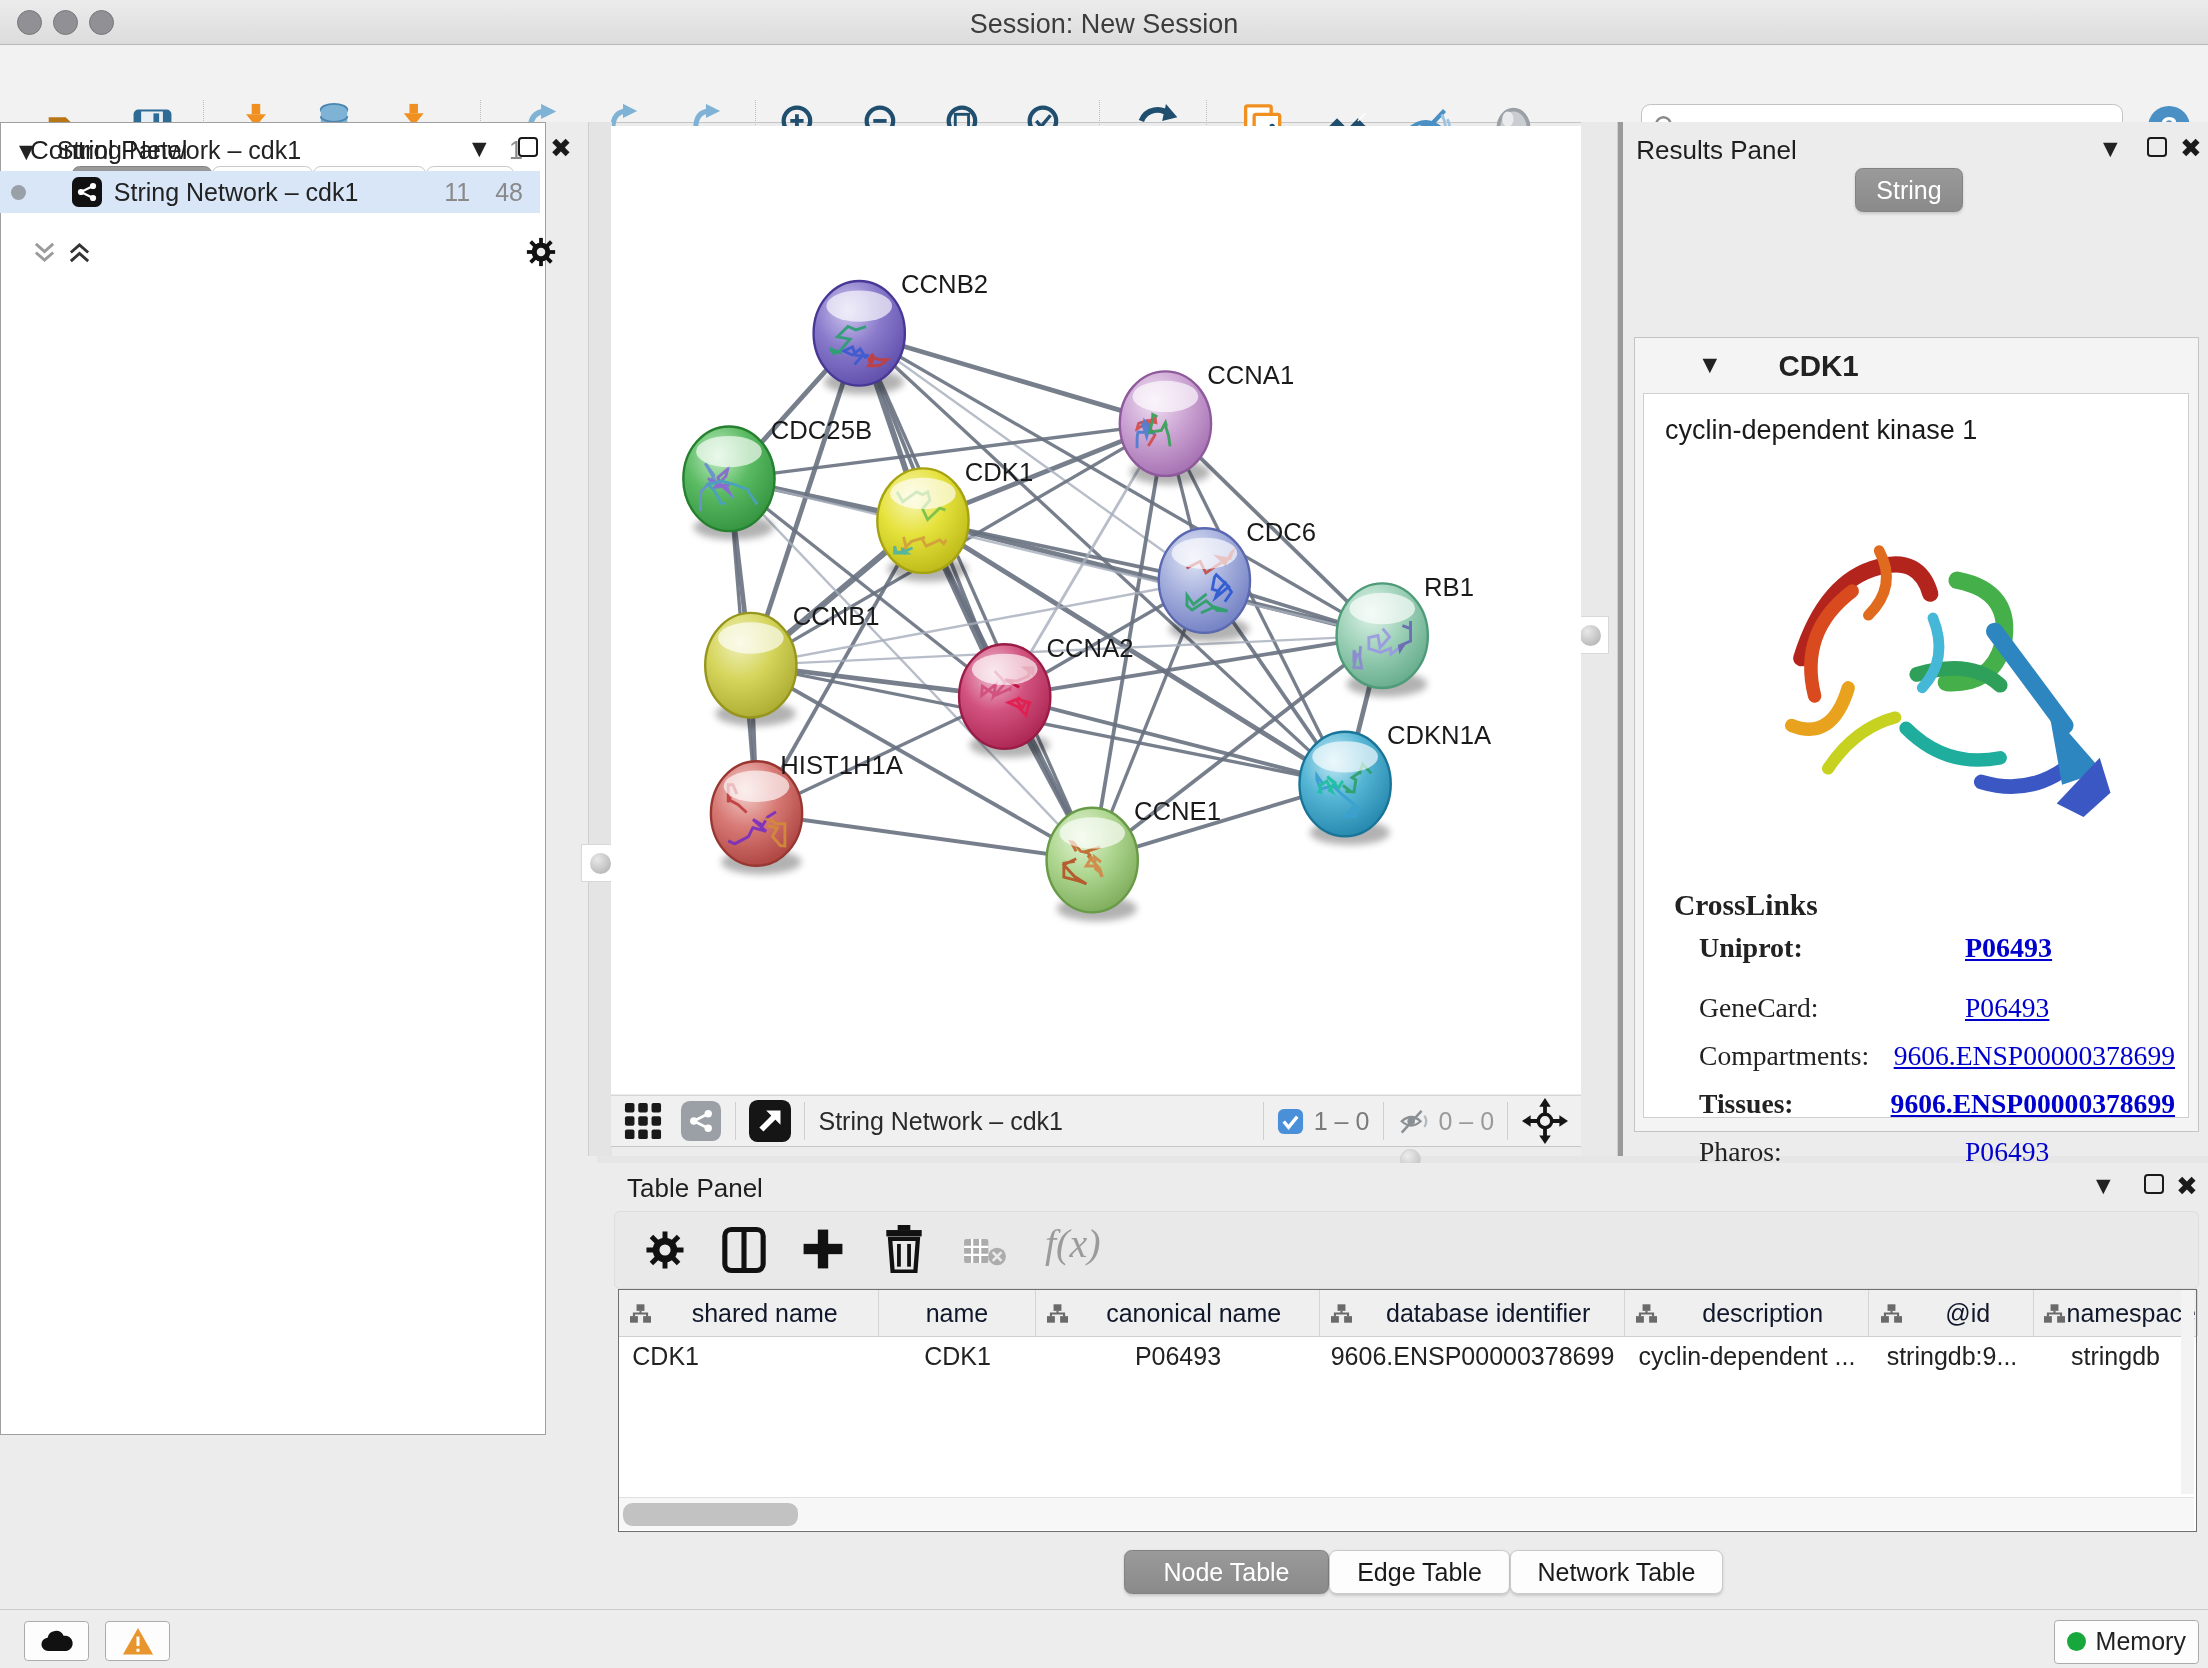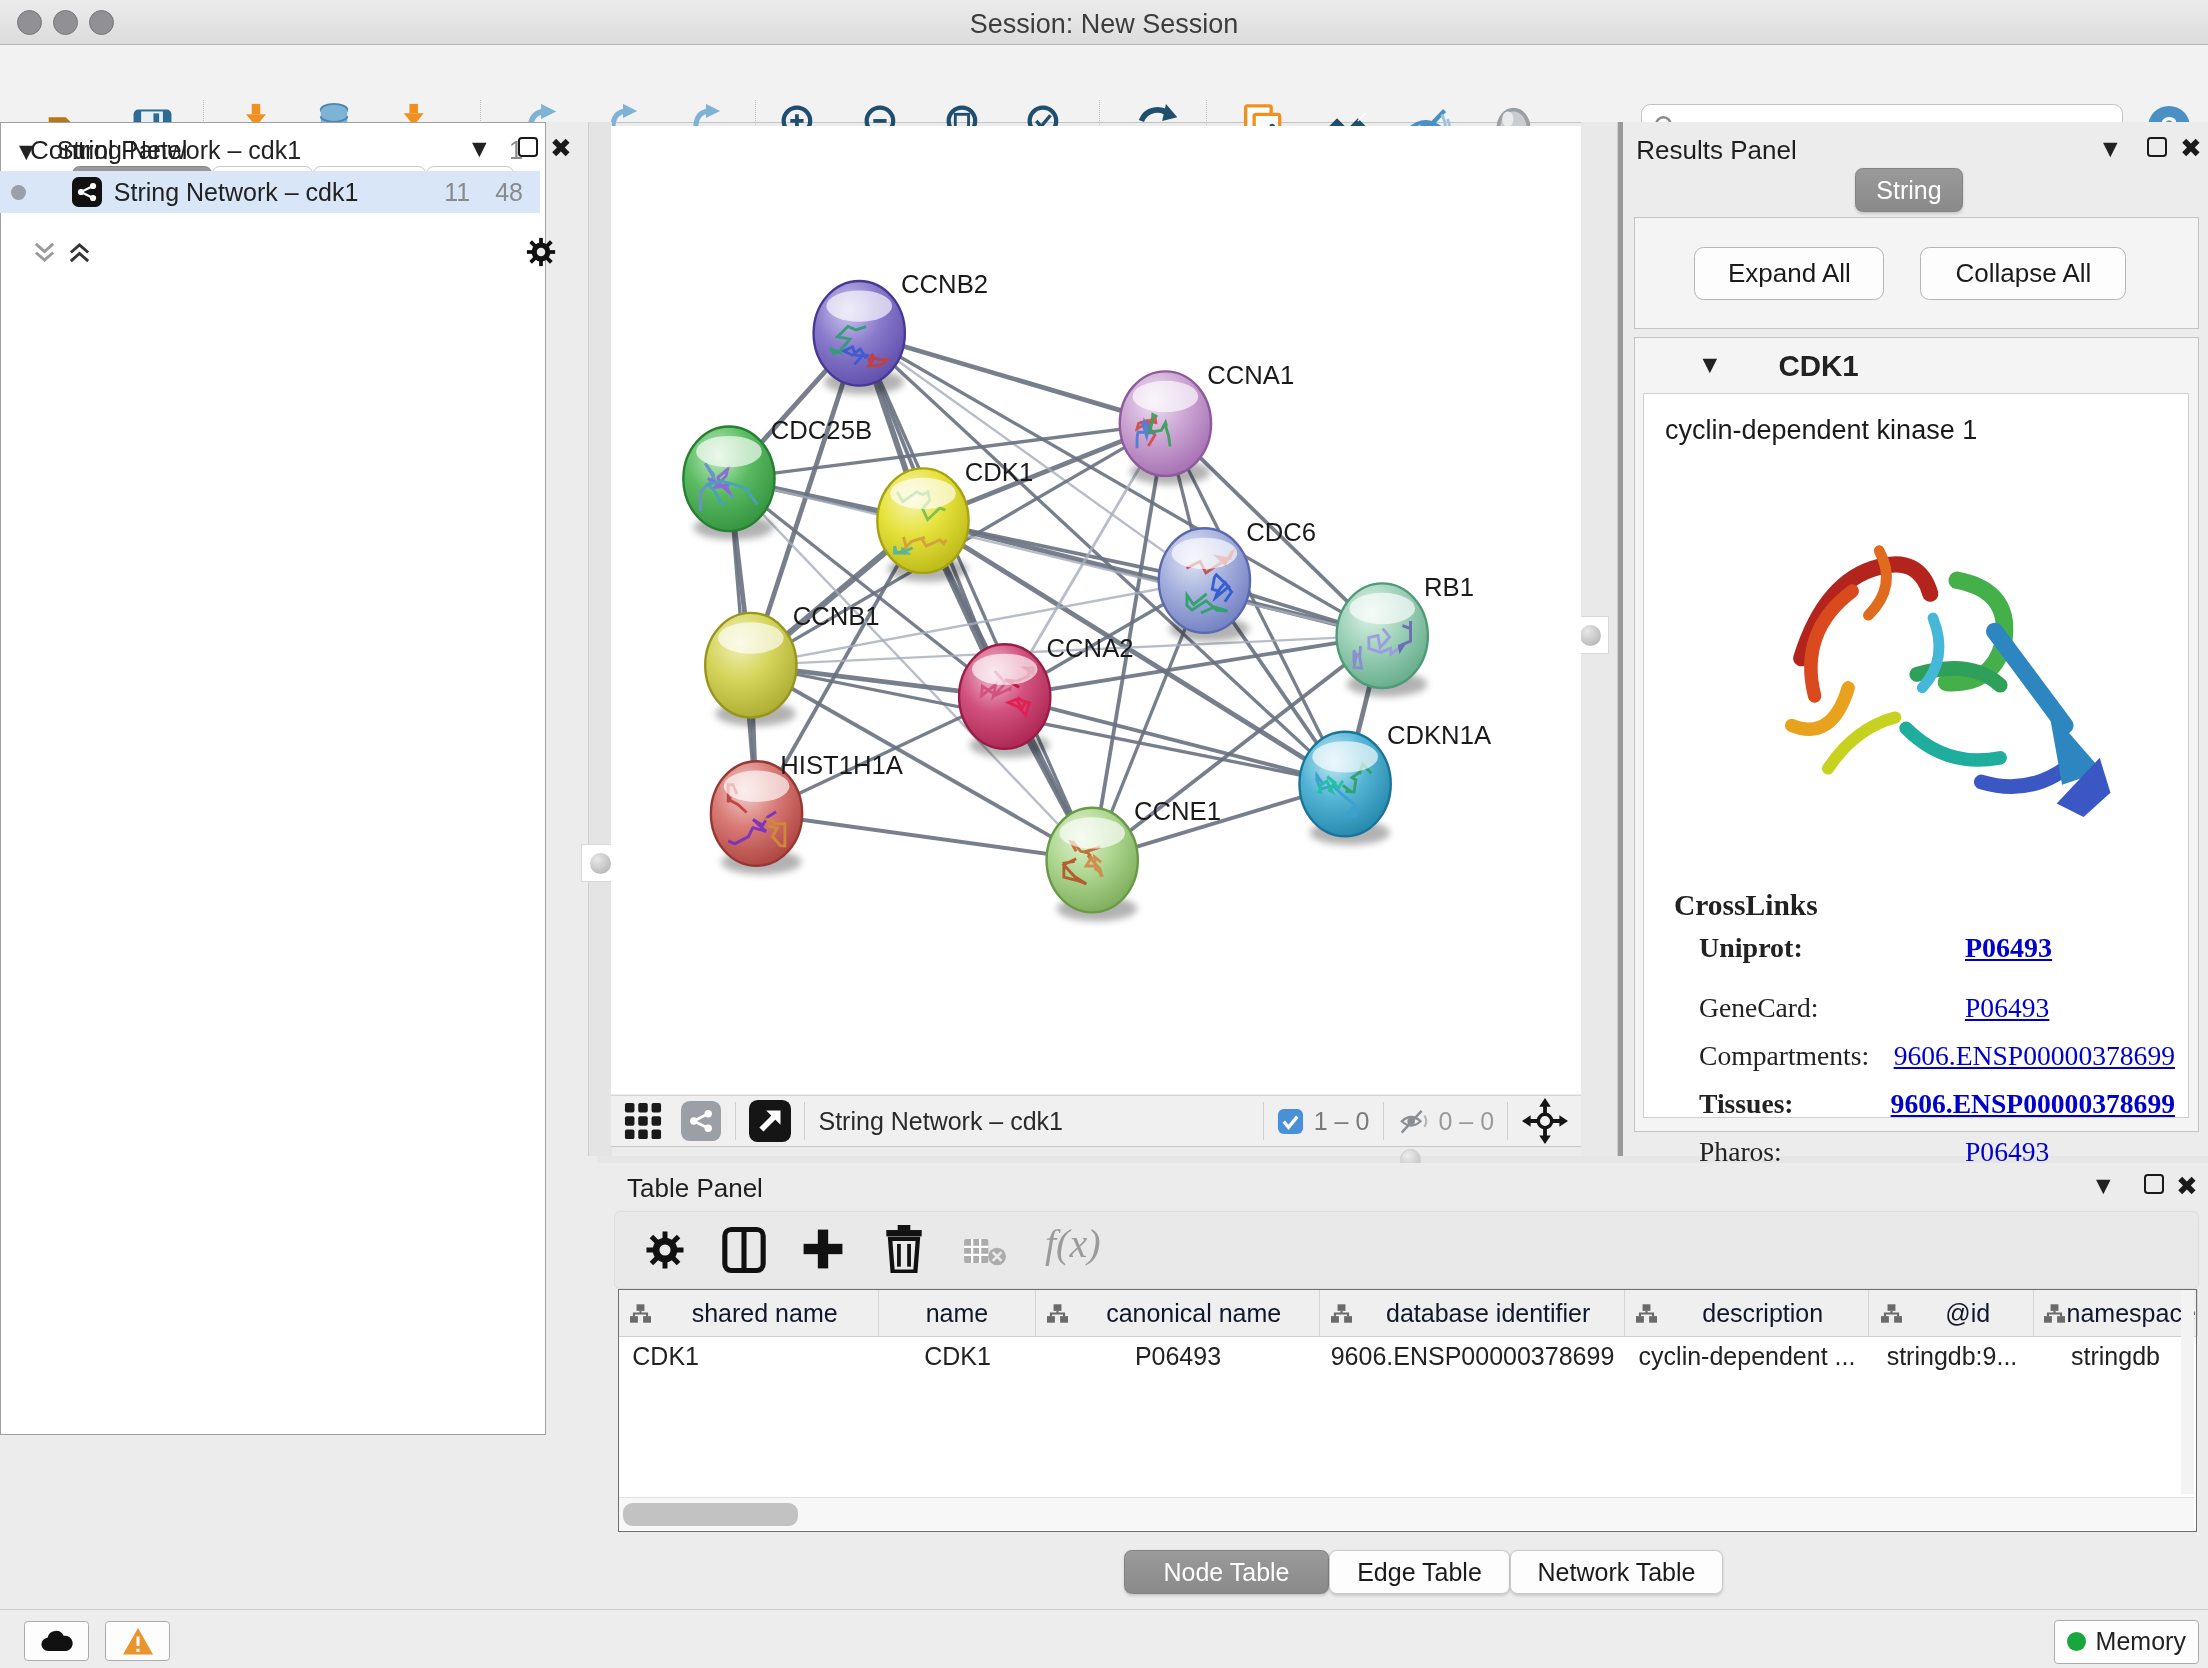--- a/index.html
+++ b/index.html
@@ -525,24 +525,20 @@
 
 <div class="p" style="left:597px;top:1156px;width:1611px;height:7.6px;background:#E6E6E6"></div>
 <div class="p" style="left:1400px;top:1149px;width:19px;height:19px;border-radius:50%;background:radial-gradient(circle at 35% 30%,#EDEDED,#B9B9B9);border:1px solid #CFCFCF"></div>
 
 <div class="p" style="left:1623px;top:122px;width:586px;height:1034px;background:#ECECEC">
   <div class="p panel-title" style="left:13.3px;top:13.3px">Results Panel</div>
   <div class="p collapse-tri" style="left:480px;top:15px">▼</div>
   <div class="p maxbox" style="left:524px;top:15px"></div>
   <div class="p closex" style="left:557px;top:13.3px">✖</div>
   <div class="p tab active btab" style="left:232px;top:46px;width:108px">String</div>
-  <div class="p rbox" style="left:11.4px;top:95px;width:563px;height:110px">
-    <div class="p rbtn" style="left:59px;top:28.5px;width:188px;height:51px">Expand All</div>
-    <div class="p rbtn" style="left:285px;top:28.5px;width:204px;height:51px">Collapse All</div>
-  </div>
   <div class="p rbox" style="left:11.4px;top:215px;width:563px;height:793px">
     <span class="p collapse-tri" style="left:67px;top:15px">▼</span>
     <span class="p" style="left:143px;top:11.4px;font-size:29.5px;font-weight:bold">CDK1</span>
     <div class="p" style="left:7.6px;top:55px;width:546px;height:725px;background:#fff;border:1.9px solid #CFCFCF;box-sizing:border-box">
       <div class="p" style="left:21px;top:21px;font-size:27px;color:#1a1a1a">cyclin-dependent kinase 1</div>
 
       <svg class="p" style="left:71px;top:76px" width="409" height="390" viewBox="0 0 300 290">
         <g fill="none" stroke-linecap="round">
           <path d="M62,140 q18,-58 58,-68 q30,-8 38,20" stroke="#B3241C" stroke-width="12"></path>
           <path d="M72,168 q-12,-48 28,-78" stroke="#D94A1E" stroke-width="10"></path>

